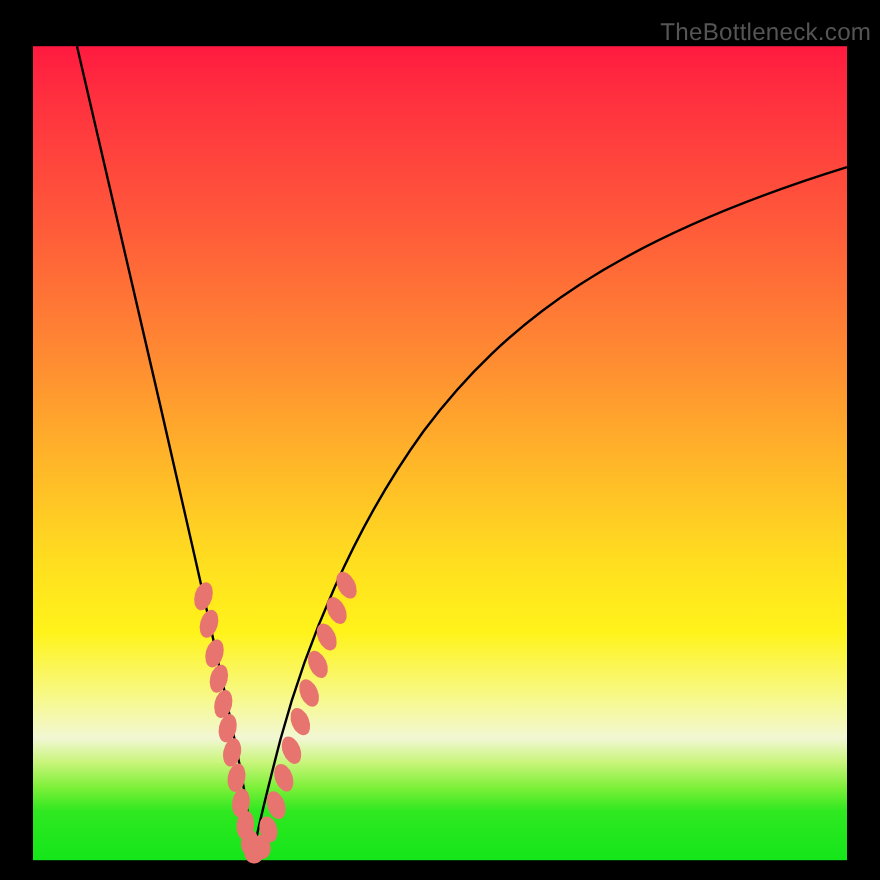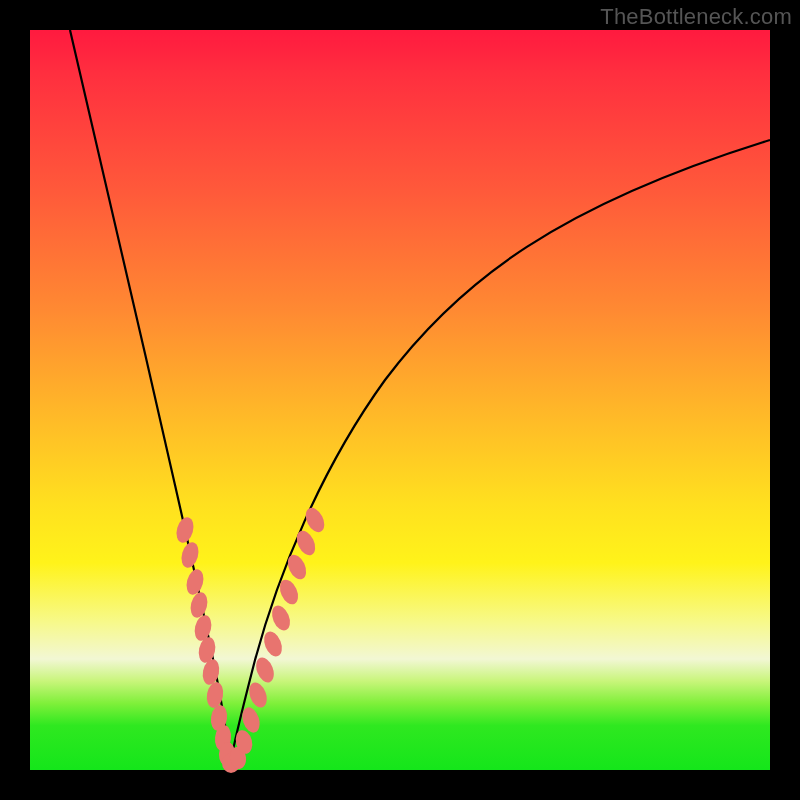--- a/index.html
+++ b/index.html
@@ -7,21 +7,21 @@
     padding: 0;
     width: 800px;
     height: 800px;
     overflow: hidden;
     background: #000;
     font-family: Arial, Helvetica, sans-serif;
   }
   .frame {
     position: absolute;
     left: 0;
-    top: 0;
+    top: 12px;
     width: 800px;
     height: 664px;
     background: #000;
   }
   .plot {
     position: absolute;
     left: 30px;
     top: 30px;
     width: 740px;
     height: 740px;

